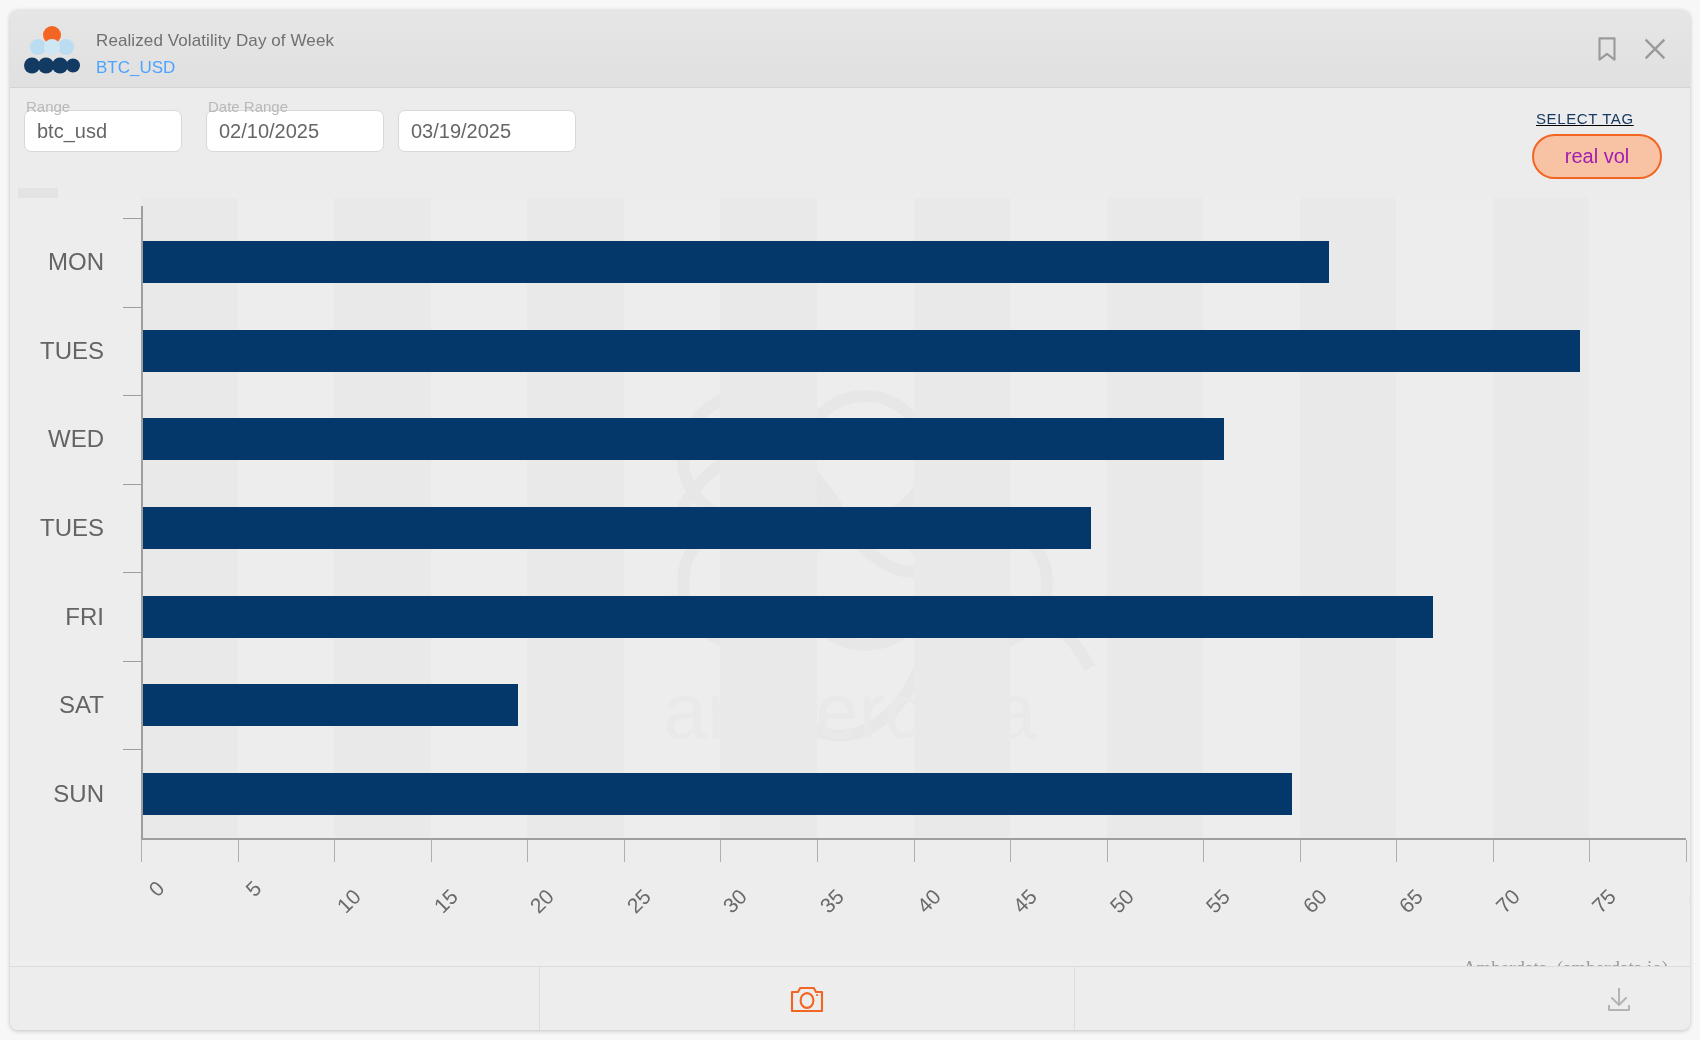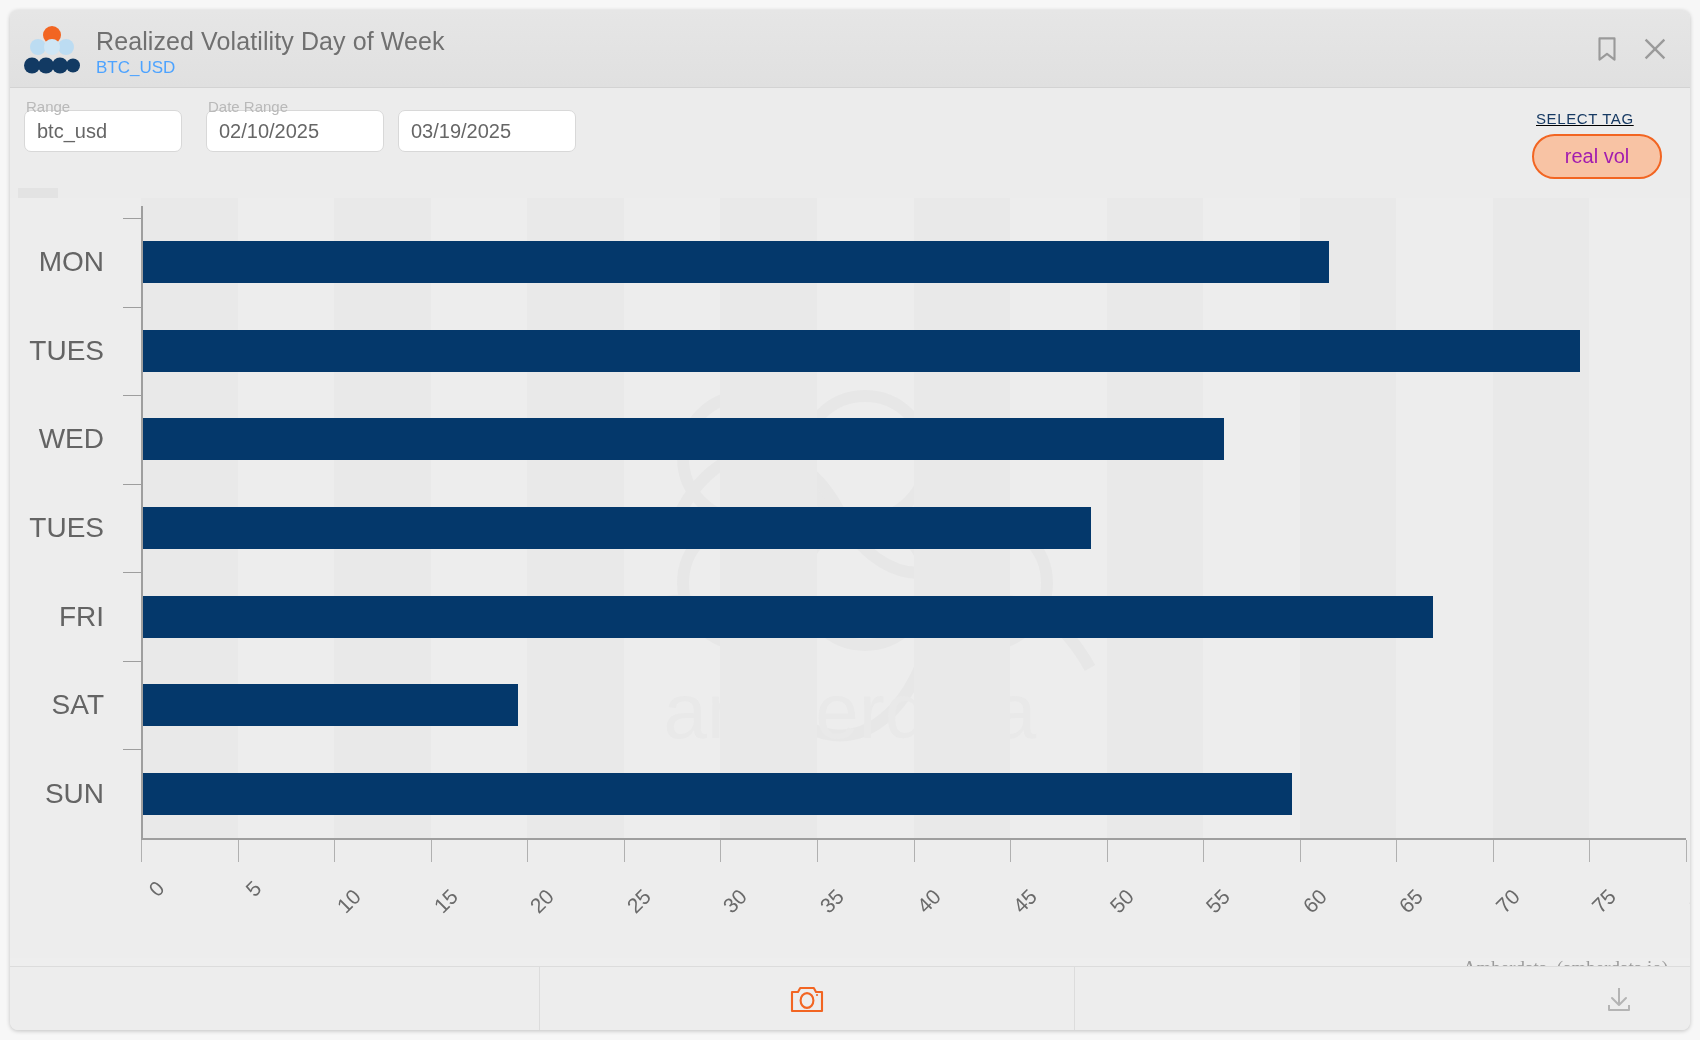--- a/index.html
+++ b/index.html
@@ -25,21 +25,21 @@
     width: 100%; height: 78px;
     background: linear-gradient(#e6e6e6, #e0e0e0);
     border-bottom: 1px solid #d3d3d3;
   }
   #brand-logo {
     position: absolute; left: 14px; top: 14px;
     width: 56px; height: 52px;
   }
   #title-block { position: absolute; left: 86px; top: 16px; }
   #app-title {
-    font-size: 25px; color: #707070; font-weight: 400;
+    font-size: 17px; color: #707070; font-weight: 400;
     letter-spacing: .1px; line-height: 30px;
   }
   #app-subtitle {
     font-size: 17px; color: #4da3ff; font-weight: 400;
     line-height: 22px; margin-top: 1px;
   }
   .tb-icon {
     position: absolute; top: 24px; width: 30px; height: 30px;
     cursor: pointer;
   }
@@ -115,21 +115,21 @@
   #axis-h {
     position: absolute; left: 131px; top: 640px;
     width: 1545px; height: 2px; background: #9e9e9e;
   }
   .ytick {
     position: absolute; left: 113px; width: 18px; height: 1px;
     background: #9e9e9e;
   }
   .ylabel {
     position: absolute; right: 1586px; text-align: right;
-    font-size: 28px; color: #646464; white-space: nowrap;
+    font-size: 24px; color: #646464; white-space: nowrap;
     transform: translateY(-50%);
   }
   .bar {
     position: absolute; left: 133px; height: 42px;
     background: #04386b;
     transform: translateY(-50%);
   }
   .xtick {
     position: absolute; top: 642px; width: 1px; height: 22px;
     background: #b0b0b0;

